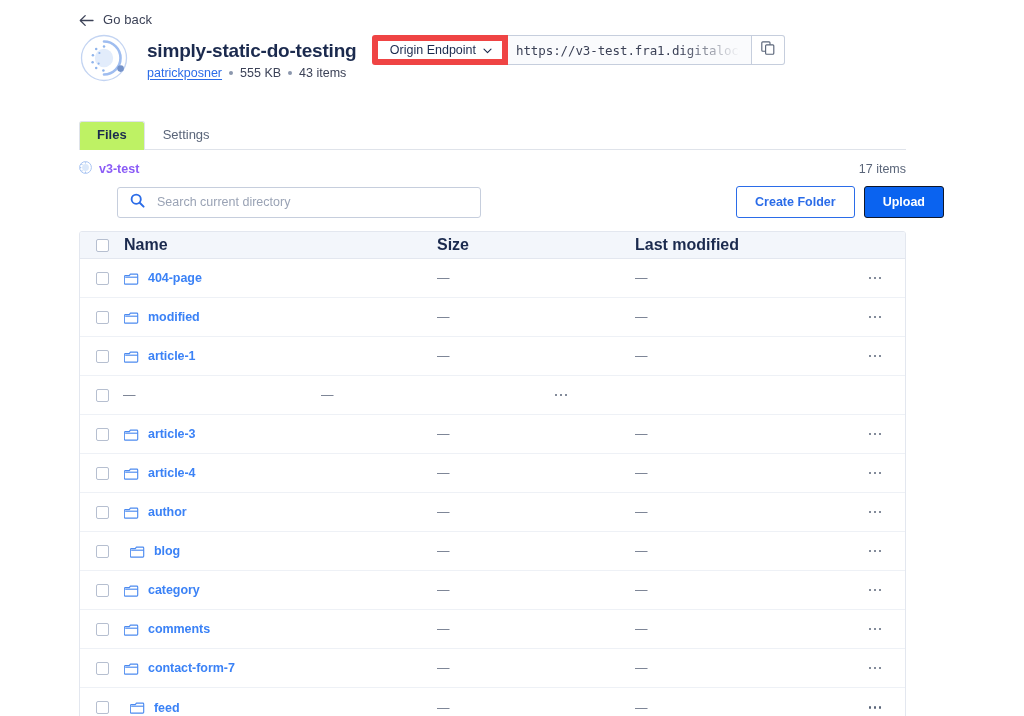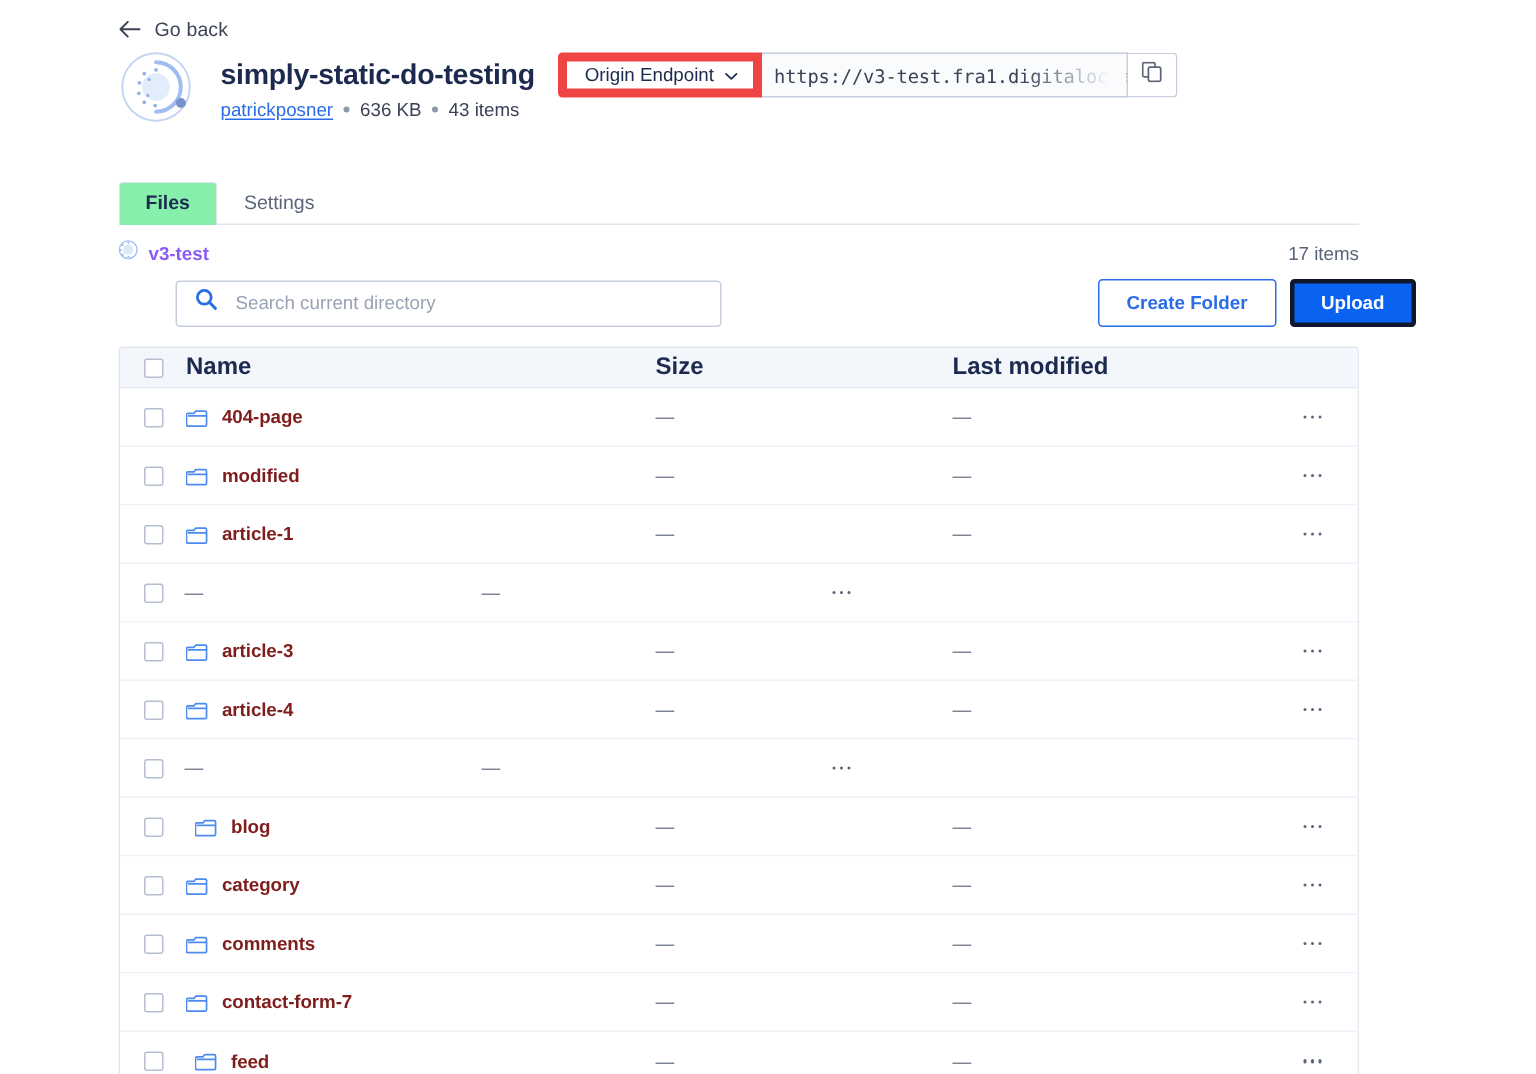--- a/index.html
+++ b/index.html
@@ -171,21 +171,21 @@
     cursor: pointer;
     border: 1px solid transparent;
     border-bottom: none;
     margin-bottom: -1px;
     background: transparent;
     line-height: 1.15;
   }
   .tab.active {
     color: #1b2a4e;
     font-weight: bold;
-    background: #86efac;
+    background: #bef264;
     border-color: #dfe3ea;
     border-radius: 3px 3px 0 0;
   }
 
   
   .crumbrow {
     position: absolute;
     left: 79px;
     top: 160px;
     width: 827px;
@@ -255,21 +255,21 @@
     cursor: pointer;
     box-sizing: border-box;
     white-space: nowrap;
   }
   .btn-secondary {
     border: 1px solid #2b6ce8;
     color: #2b6ce8;
     background: #fff;
   }
   .btn-primary {
-    border: 3px solid #0f172a;
+    border: 1px solid #0f172a;
     color: #fff;
     background: #0a63f0;
   }
 
   
   .table {
     position: absolute;
     left: 79px;
     top: 231px;
     width: 827px;
@@ -325,21 +325,21 @@
     width: 13px;
     height: 13px;
     border: 1px solid #b6bfd0;
     border-radius: 2px;
     background: #fff;
     display: block;
     cursor: pointer;
     box-sizing: border-box;
   }
   .fname {
-    color: #7f1d1d;
+    color: #3b82f6;
     font-weight: bold;
     cursor: pointer;
     letter-spacing: -0.05px;
   }
   .dash {
     color: #6b7488;
     font-size: 12.5px;
   }
   .kebab {
     display: flex;
@@ -389,21 +389,21 @@
             <circle cx="19.6" cy="30.6" r="1.1"></circle>
           </g>
           <circle cx="41.6" cy="35.6" r="3.3" fill="#7592c9"></circle>
         </svg>
       </div>
       <div class="titleblock">
         <div class="bucket-title">simply-static-do-testing</div>
         <div class="meta">
           <a href="#">patrickposner</a>
           <span class="dot"></span>
-          <span class="txt">636 KB</span>
+          <span class="txt">555 KB</span>
           <span class="dot"></span>
           <span class="txt">43 items</span>
         </div>
       </div>
     </div>
   </div>
 
   <div class="endpoint">
     <div class="endpoint-select">
       <span>Origin Endpoint</span>
@@ -605,20 +605,29 @@
               <i></i>
               <i></i>
               <i></i>
             </span>
           </div>
         </div>
         <div class="row">
           <div class="c-check">
             <span class="chk"></span>
           </div>
+          <div class="c-name">
+            <span>
+              <svg class="folder-ico" width="15" height="13" viewBox="0 0 15 13">
+                <path d="M1.2 3.6 h4.1 l1.1 -1.5 h6.4 a0.9 0.9 0 0 1 0.9 0.9 v8.2 a0.9 0.9 0 0 1 -0.9 0.9 h-11.6 a0.9 0.9 0 0 1 -0.9 -0.9 v-6.7 a0.9 0.9 0 0 1 0.9 -0.9 z" fill="none" stroke="#4d8bf0" stroke-width="1.15" stroke-linejoin="round"></path>
+                <line x1="1.2" y1="5.2" x2="13.7" y2="5.2" stroke="#4d8bf0" stroke-width="1.15"></line>
+              </svg>
+            </span>
+            <span class="fname">author</span>
+          </div>
           <div class="c-size"><span class="dash">—</span></div>
           <div class="c-mod"><span class="dash">—</span></div>
           <div class="c-menu">
             <span class="kebab">
               <i></i>
               <i></i>
               <i></i>
             </span>
           </div>
         </div>

